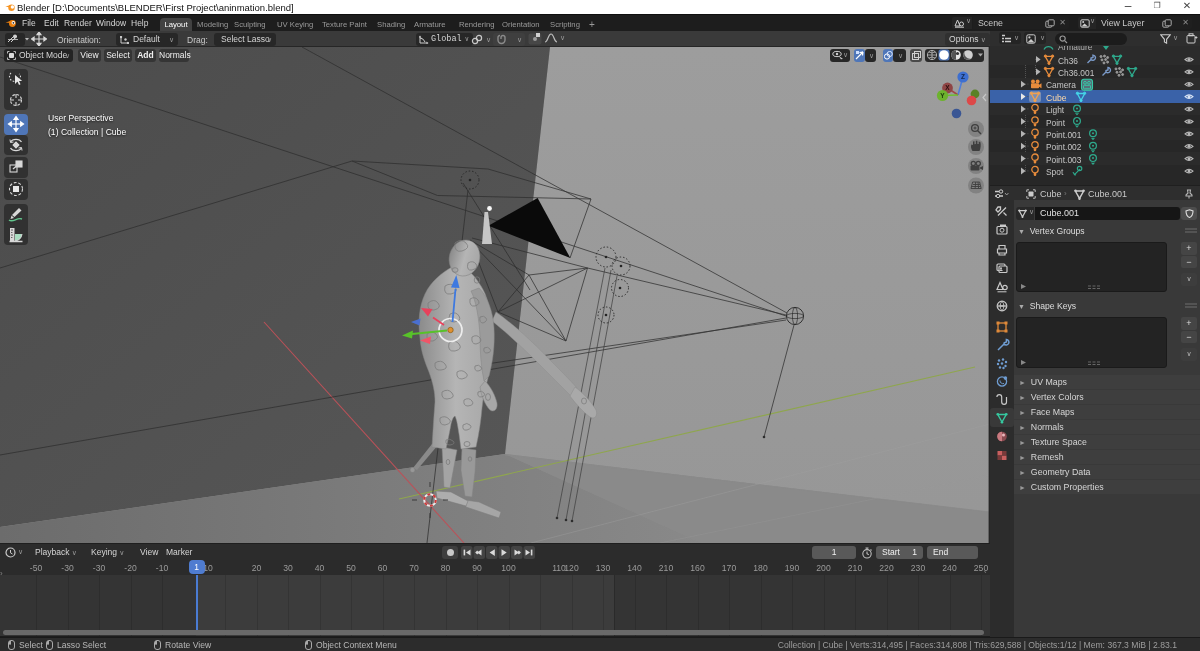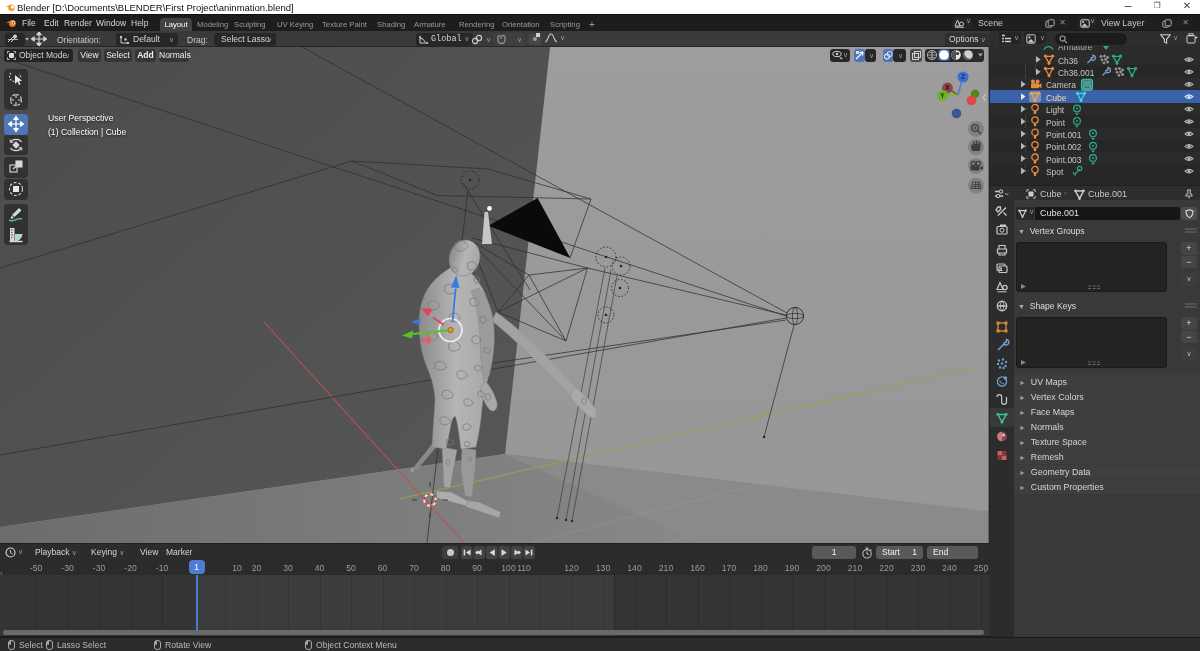--- a/index.html
+++ b/index.html
@@ -966,31 +966,31 @@
       </svg>
   <div class="abs" style="left:876px;top:2px;width:47px;height:13px;background:#595959;border-radius:3px;color:#f2f2f2;line-height:13px"><span style="margin-left:6px">Start</span><span style="float:right;margin-right:6px">1</span></div>
   <div class="abs" style="left:927px;top:2px;width:51px;height:13px;background:#595959;border-radius:3px;color:#f2f2f2;line-height:13px"><span style="margin-left:6px">End</span><span style="float:right;margin-right:20px">134</span></div>
 </div>
 <div id="ruler" class="abs">
   <span class="rnum" style="left:36px">-50</span>
       <span class="rnum" style="left:67.5px">-30</span>
       <span class="rnum" style="left:99px">-30</span>
       <span class="rnum" style="left:130.5px">-20</span>
       <span class="rnum" style="left:162px">-10</span>
-      <span class="rnum" style="left:237px">10</span>
+      <span class="rnum" style="left:208px">10</span>
       <span class="rnum" style="left:256.5px">20</span>
       <span class="rnum" style="left:288px">30</span>
       <span class="rnum" style="left:319.5px">40</span>
       <span class="rnum" style="left:351px">50</span>
       <span class="rnum" style="left:382.5px">60</span>
       <span class="rnum" style="left:414px">70</span>
       <span class="rnum" style="left:445.5px">80</span>
       <span class="rnum" style="left:477px">90</span>
       <span class="rnum" style="left:508.5px">100</span>
-      <span class="rnum" style="left:524px">110</span>
+      <span class="rnum" style="left:559px">110</span>
       <span class="rnum" style="left:571.5px">120</span>
       <span class="rnum" style="left:603px">130</span>
       <span class="rnum" style="left:634.5px">140</span>
       <span class="rnum" style="left:666px">210</span>
       <span class="rnum" style="left:697.5px">160</span>
       <span class="rnum" style="left:729px">170</span>
       <span class="rnum" style="left:760.5px">180</span>
       <span class="rnum" style="left:792px">190</span>
       <span class="rnum" style="left:823.5px">200</span>
       <span class="rnum" style="left:855px">210</span>
@@ -1036,14 +1036,15 @@
   <div class="abs" style="left:195.5px;top:0;width:2px;height:55px;background:#4a7bd2"></div>
   <div id="scrollbar"></div>
   <div class="abs" style="left:984px;top:-8px;color:#888;font-size:8px">‹</div>
 </div>
 
 <div id="status" class="abs">
   <span class="sitem" style="left:8px"><span class="micon"></span>Select</span>
   <span class="sitem" style="left:46px"><span class="micon"></span>Lasso Select</span>
   <span class="sitem" style="left:154px"><span class="micon"></span>Rotate View</span>
   <span class="sitem" style="left:305px"><span class="micon"></span>Object Context Menu</span>
+  <span class="sitem" style="right:23px;color:#9d9d9d">Collection | Cube | Verts:314,495 | Faces:314,808 | Tris:629,588 | Objects:1/12 | Mem: 367.3 MiB | 2.83.1</span>
 </div>
 </div>
 
 </body></html>

